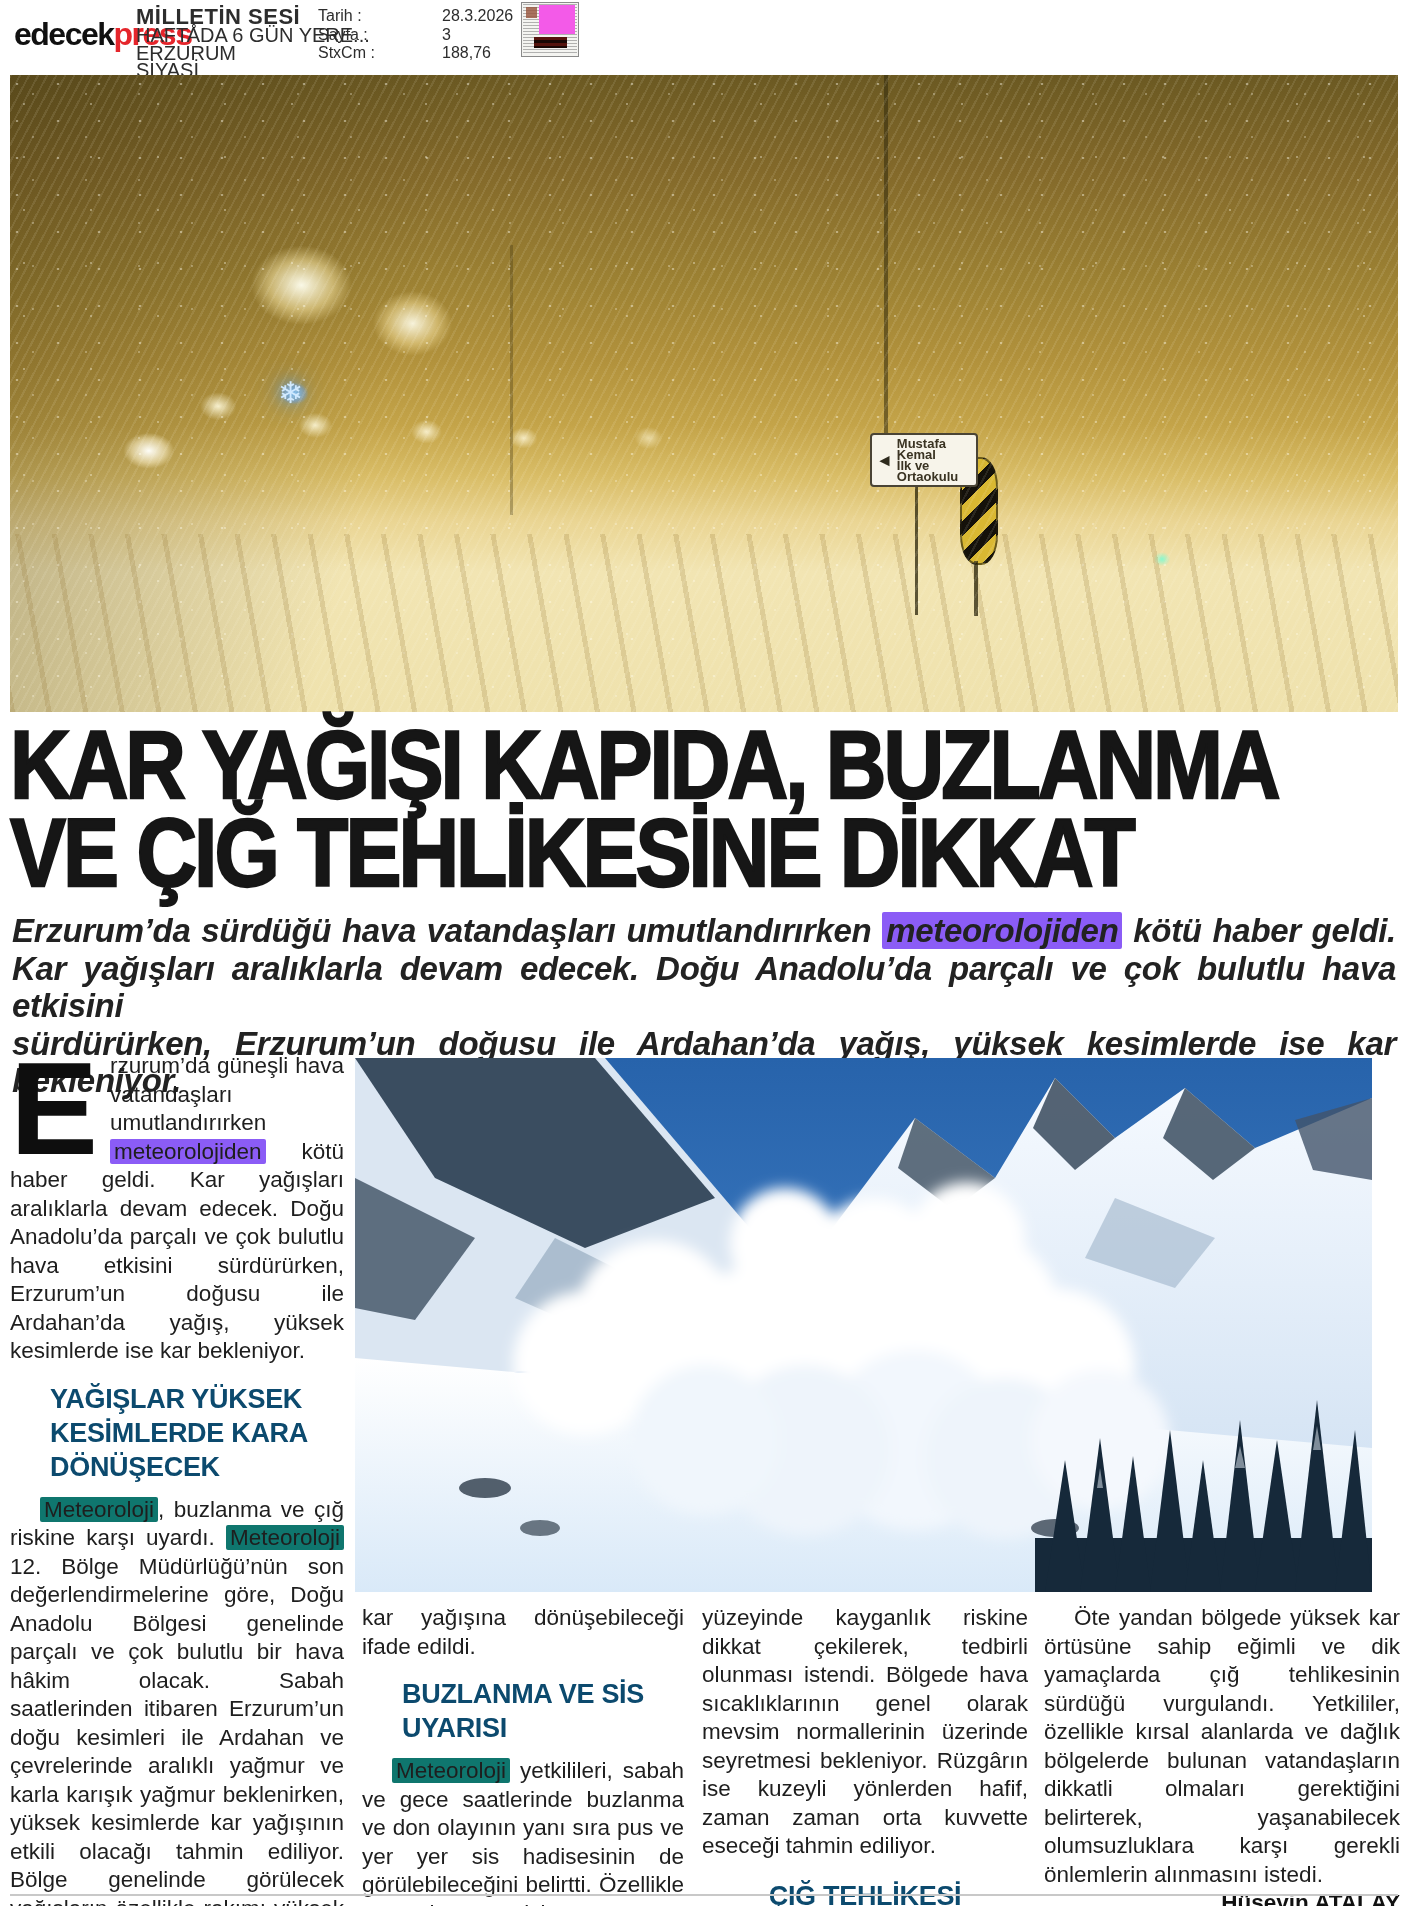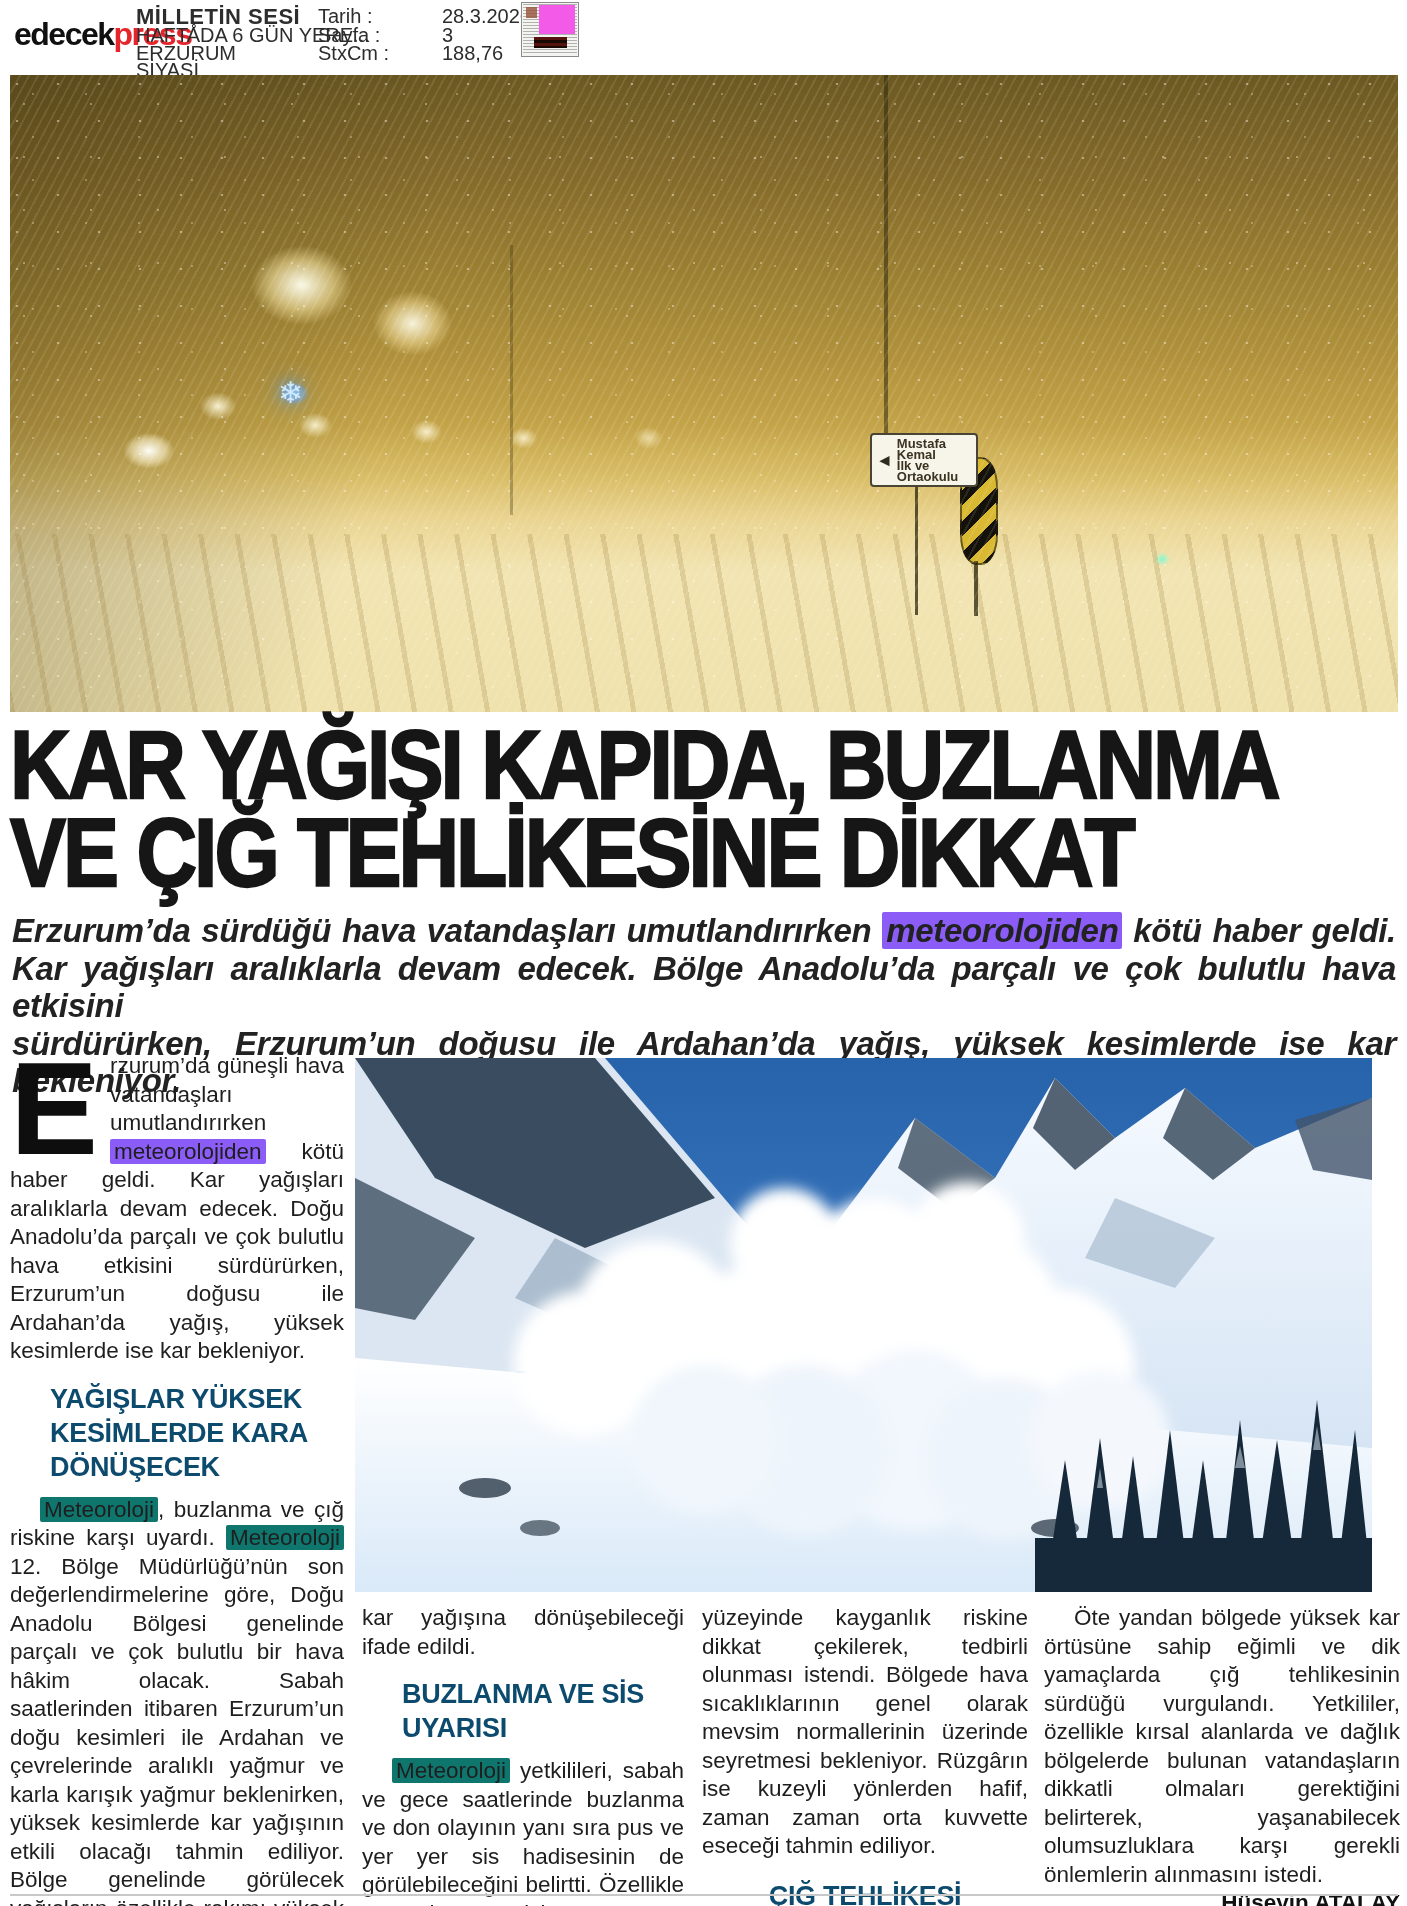--- a/index.html
+++ b/index.html
@@ -7,21 +7,21 @@
         font-family:"Liberation Sans",sans-serif;color:#1f1f1f;}
 
   
   .logo{position:absolute;left:14px;top:16px;font-size:32px;font-weight:bold;
         letter-spacing:-1.5px;color:#101010;}
   .logo .red{color:#e5252b;}
   .logo .mark{font-size:12px;vertical-align:super;}
   .pub{position:absolute;left:136px;top:7px;color:#2d2d2d;}
   .pub-name{font-size:22px;font-weight:bold;line-height:20px;letter-spacing:.5px;}
   .pub-line{font-size:20px;line-height:17.5px;}
-  .meta{position:absolute;left:318px;top:7px;font-size:20px;color:#2d2d2d;}
+  .meta{position:absolute;left:318px;top:7px;font-size:16px;color:#2d2d2d;}
   .meta-row{display:flex;line-height:18.5px;}
   .meta-label{width:124px;}
   .thumb{position:absolute;left:521px;top:2px;width:56px;height:53px;
          border:1px solid #8a8a8a;background:#f4f4f1;}
   .thumb-lines{position:absolute;inset:1px;
          background:repeating-linear-gradient(180deg,rgba(110,110,110,.5) 0 1px,transparent 1px 3px);}
   .thumb-red{position:absolute;left:7%;top:7%;width:20%;height:22%;background:#9a5a44;opacity:.85;}
   .thumb-hl{position:absolute;left:31%;top:4%;width:64%;height:54%;background:#f35ae8;}
   .thumb-dark{position:absolute;left:21%;top:64%;width:60%;height:20%;
          background:repeating-linear-gradient(180deg,#55130d 0 3px,#190704 3px 6px);}
@@ -153,21 +153,21 @@
     <div class="chevron-pole"></div>
   </div>
 
   <div class="headline">
     <div>KAR YAĞIŞI KAPIDA, BUZLANMA</div>
     <div>VE ÇIĞ TEHLİKESİNE DİKKAT</div>
   </div>
 
   <div class="lead">
     <div class="lead-line"><span>Erzurum’da sürdüğü hava vatandaşları umutlandırırken </span><span class="hl hl-green">meteorolojiden</span><span> kötü haber geldi.</span></div>
-    <div class="lead-line"><span>Kar yağışları aralıklarla devam edecek. Bölge Anadolu’da parçalı ve çok bulutlu hava etkisini</span></div>
+    <div class="lead-line"><span>Kar yağışları aralıklarla devam edecek. Doğu Anadolu’da parçalı ve çok bulutlu hava etkisini</span></div>
     <div class="lead-line"><span>sürdürürken, Erzurum’un doğusu ile Ardahan’da yağış, yüksek kesimlerde ise kar bekleniyor.</span></div>
   </div>
 
   <div class="col col1">
     <div>
       <span class="dropcap">E</span><span><span>rzurum’da güneşli hava vatandaşları umutlandırırken </span><span class="hl hl-green">meteorolojiden</span><span> kötü haber geldi. Kar yağışları aralıklarla devam edecek. Doğu Anadolu’da parçalı ve çok bulutlu hava etkisini sürdürürken, Erzurum’un doğusu ile Ardahan’da yağış, yüksek kesimlerde ise kar bekleniyor.</span></span>
     </div>
     <div class="subhead pad">
       <div>YAĞIŞLAR YÜKSEK</div>
       <div>KESİMLERDE KARA</div>

